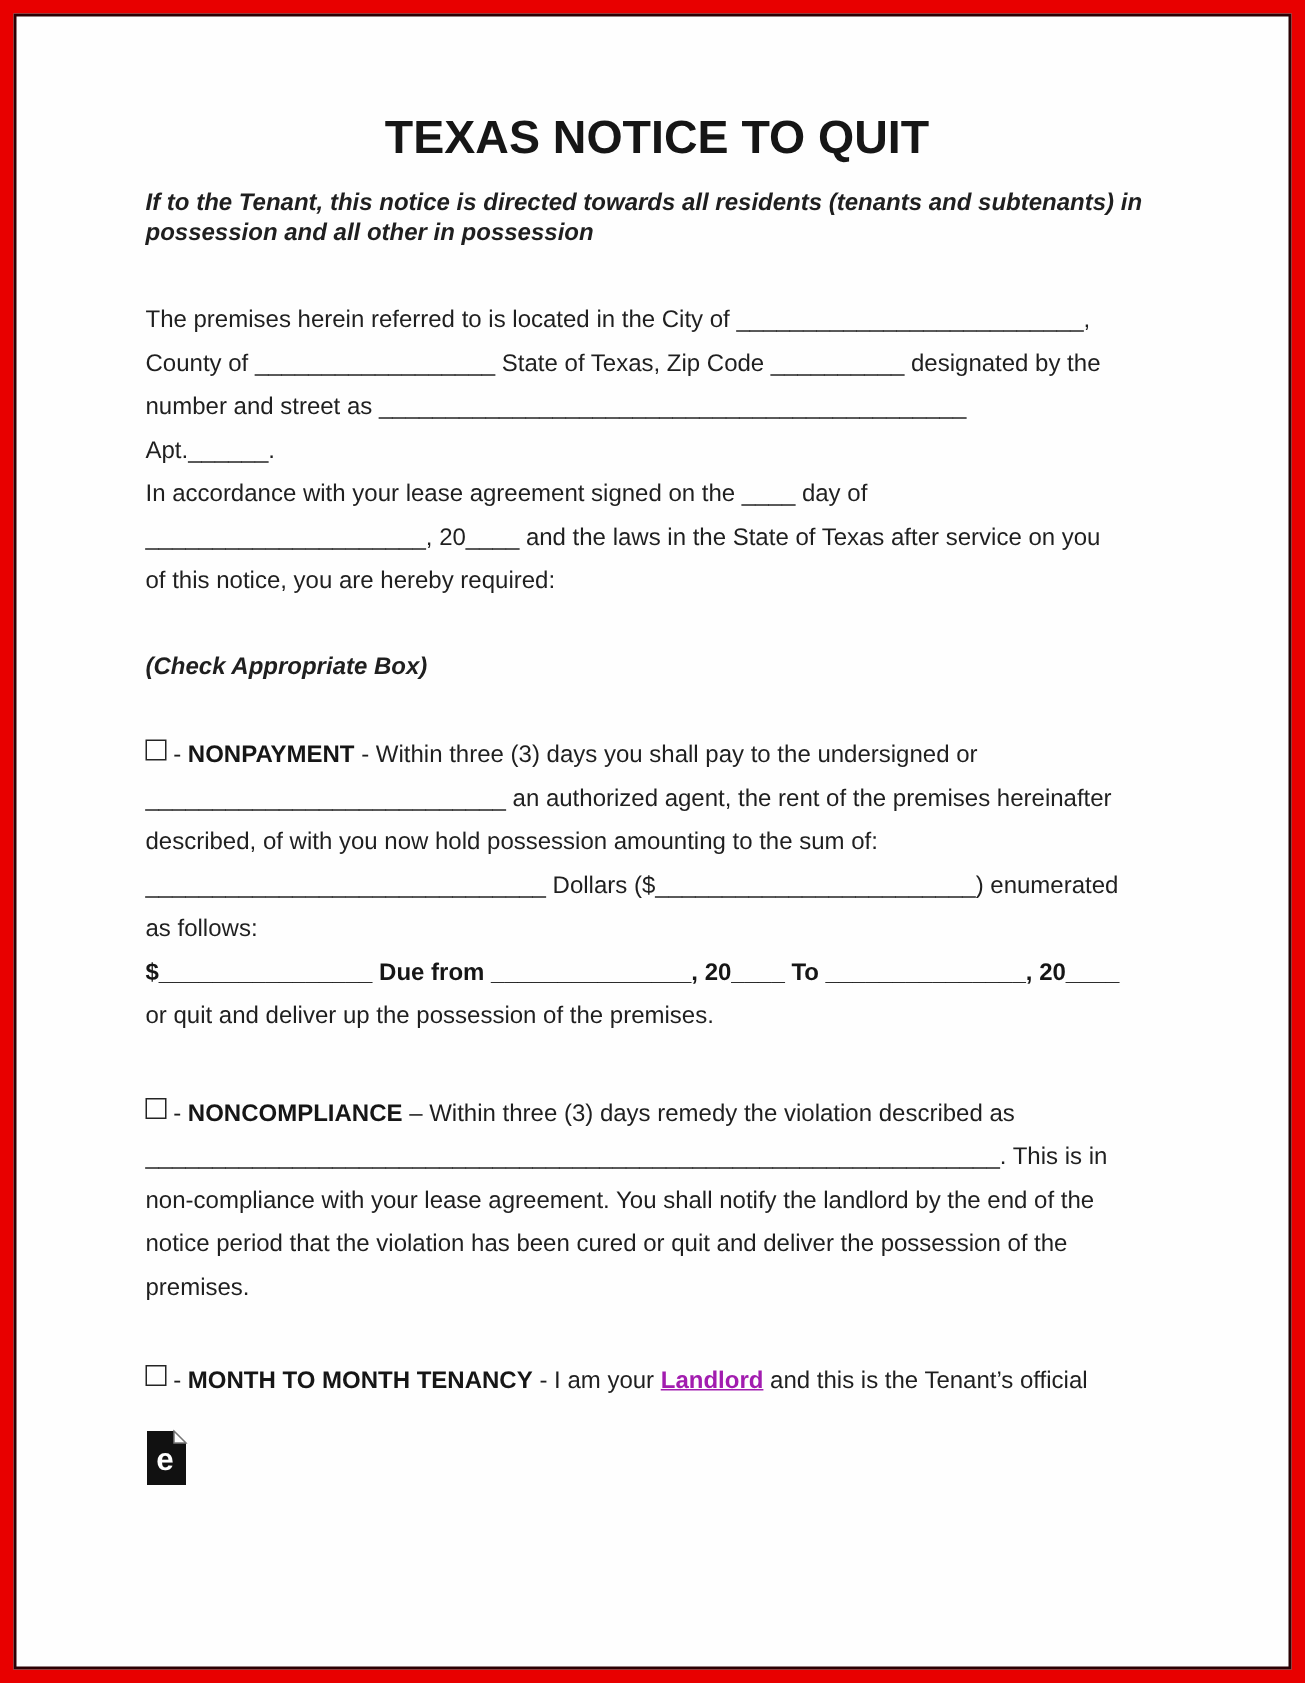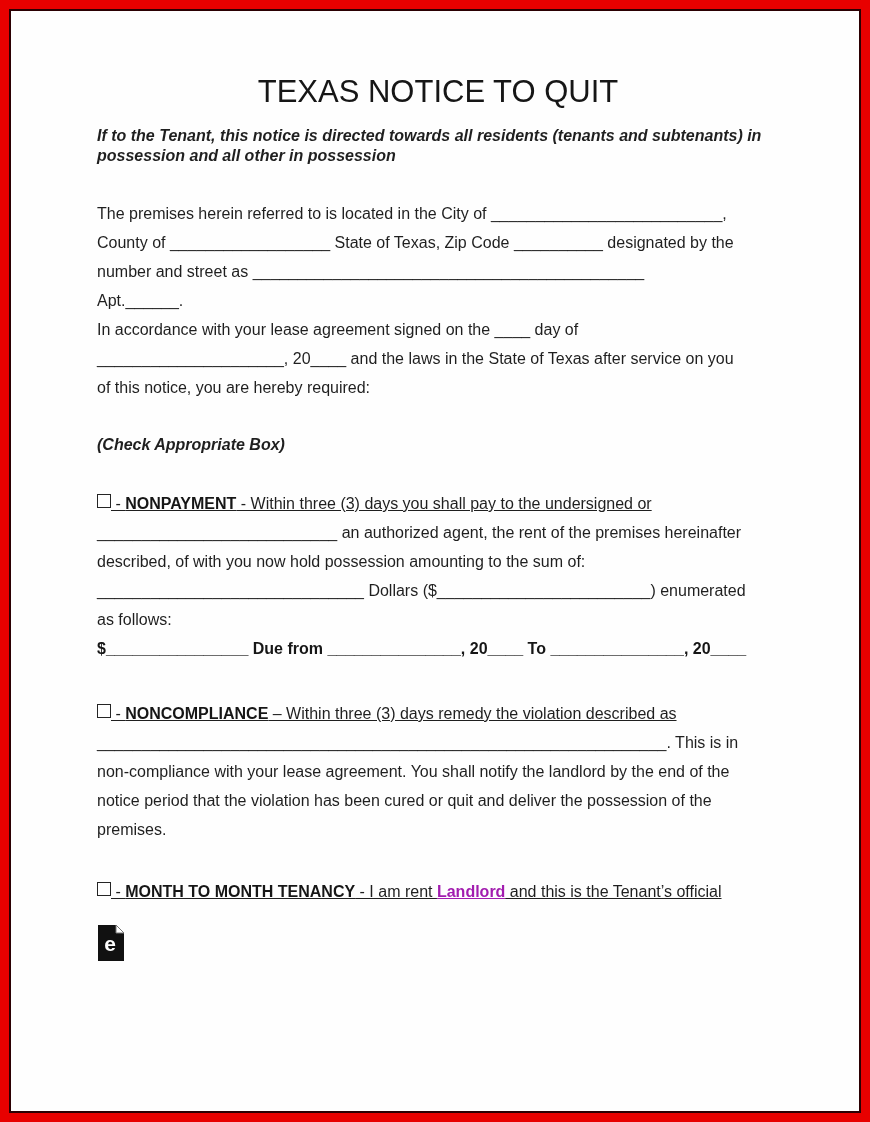--- a/index.html
+++ b/index.html
@@ -15,34 +15,34 @@
     border:2px solid #2b0003;
   }
   .content {
     box-sizing:border-box; width:100%; height:100%;
     padding:61px 80px 0 86px;
     font-size:16px; line-height:29px;
     overflow:hidden;
   }
   .doc-title {
     margin:0; text-align:center;
-    font-size:31px; line-height:40px; font-weight:400;
+    font-size:31px; line-height:40px; font-weight:700;
     letter-spacing:0px; color:#161616;
   }
   .to-line { margin-top:18px; white-space:pre; }
   .note {
     margin-top:14px; font-style:italic; line-height:20px; white-space:pre;font-weight:bold;
   }
   .para { white-space:pre; }
   .main-para { margin-top:33px; }
   .check-instruction { margin-top:28px; font-weight:700; font-style:italic; }
   .section-np { margin-top:30px; }
   .section-nc { margin-top:36px; }
   .section-mtm { margin-top:33px; }
-  .cb-line { white-space:pre;text-decoration:underline; }
+  .cb-line { white-space:pre; }
   .checkbox {
     display:inline-block; width:12px; height:12px;
     border:1px solid #242424; background:#fefefe;
     vertical-align:baseline; margin-bottom:1px;
   }
   b { font-weight:700; color:#161616; }
   .bu { font-weight:700; text-decoration:underline; color:#a21caf;margin-top:45px; }
   .amount-line { font-weight:700; white-space:pre; color:#161616; }
   .logo { margin-top:18px; display:block; }
 </style>
@@ -69,32 +69,33 @@
 
       <div class="check-instruction">(Check Appropriate Box)</div>
 
       <div class="section-np">
         <div class="cb-line"><span class="checkbox"></span><span> - </span><b>NONPAYMENT</b><span> - Within three (3) days you shall pay to the undersigned or</span></div>
         <div class="para">___________________________ an authorized agent, the rent of the premises hereinafter
 described, of with you now hold possession amounting to the sum of:
 ______________________________ Dollars ($________________________) enumerated
 as follows:</div>
         <div class="amount-line">$________________ Due from _______________, 20____ To _______________, 20____</div>
+        <div class="para">or quit and deliver up the possession of the premises.</div>
       </div>
 
       <div class="section-nc">
         <div class="cb-line"><span class="checkbox"></span><span> - </span><b>NONCOMPLIANCE</b><span> – Within three (3) days remedy the violation described as</span></div>
         <div class="para">________________________________________________________________. This is in
 non-compliance with your lease agreement. You shall notify the landlord by the end of the
 notice period that the violation has been cured or quit and deliver the possession of the
 premises.</div>
       </div>
 
       <div class="section-mtm">
-        <div class="cb-line"><span class="checkbox"></span><span> - </span><b>MONTH TO MONTH TENANCY</b><span> - I am rent </span><span class="bu">Landlord</span><span> and this is the Tenant’s official</span></div>
+        <div class="cb-line"><span class="checkbox"></span><span> - </span><b>MONTH TO MONTH TENANCY</b><span> - I am your </span><span class="bu">Landlord</span><span> and this is the Tenant’s official</span></div>
       </div>
 
       <svg class="logo" width="28" height="38" viewBox="0 0 28 38">
         <path d="M1 1 h18 l8 8 v28 h-26 z" fill="#111111"></path>
         <path d="M19 1 l8 8 h-8 z" fill="#ffffff" stroke="#777777" stroke-width="1"></path>
         <text x="13" y="27" text-anchor="middle" font-size="21" font-weight="bold" fill="#ffffff" font-family="Liberation Sans, DejaVu Sans, sans-serif">e</text>
       </svg>
 
     </div>
   </div>

